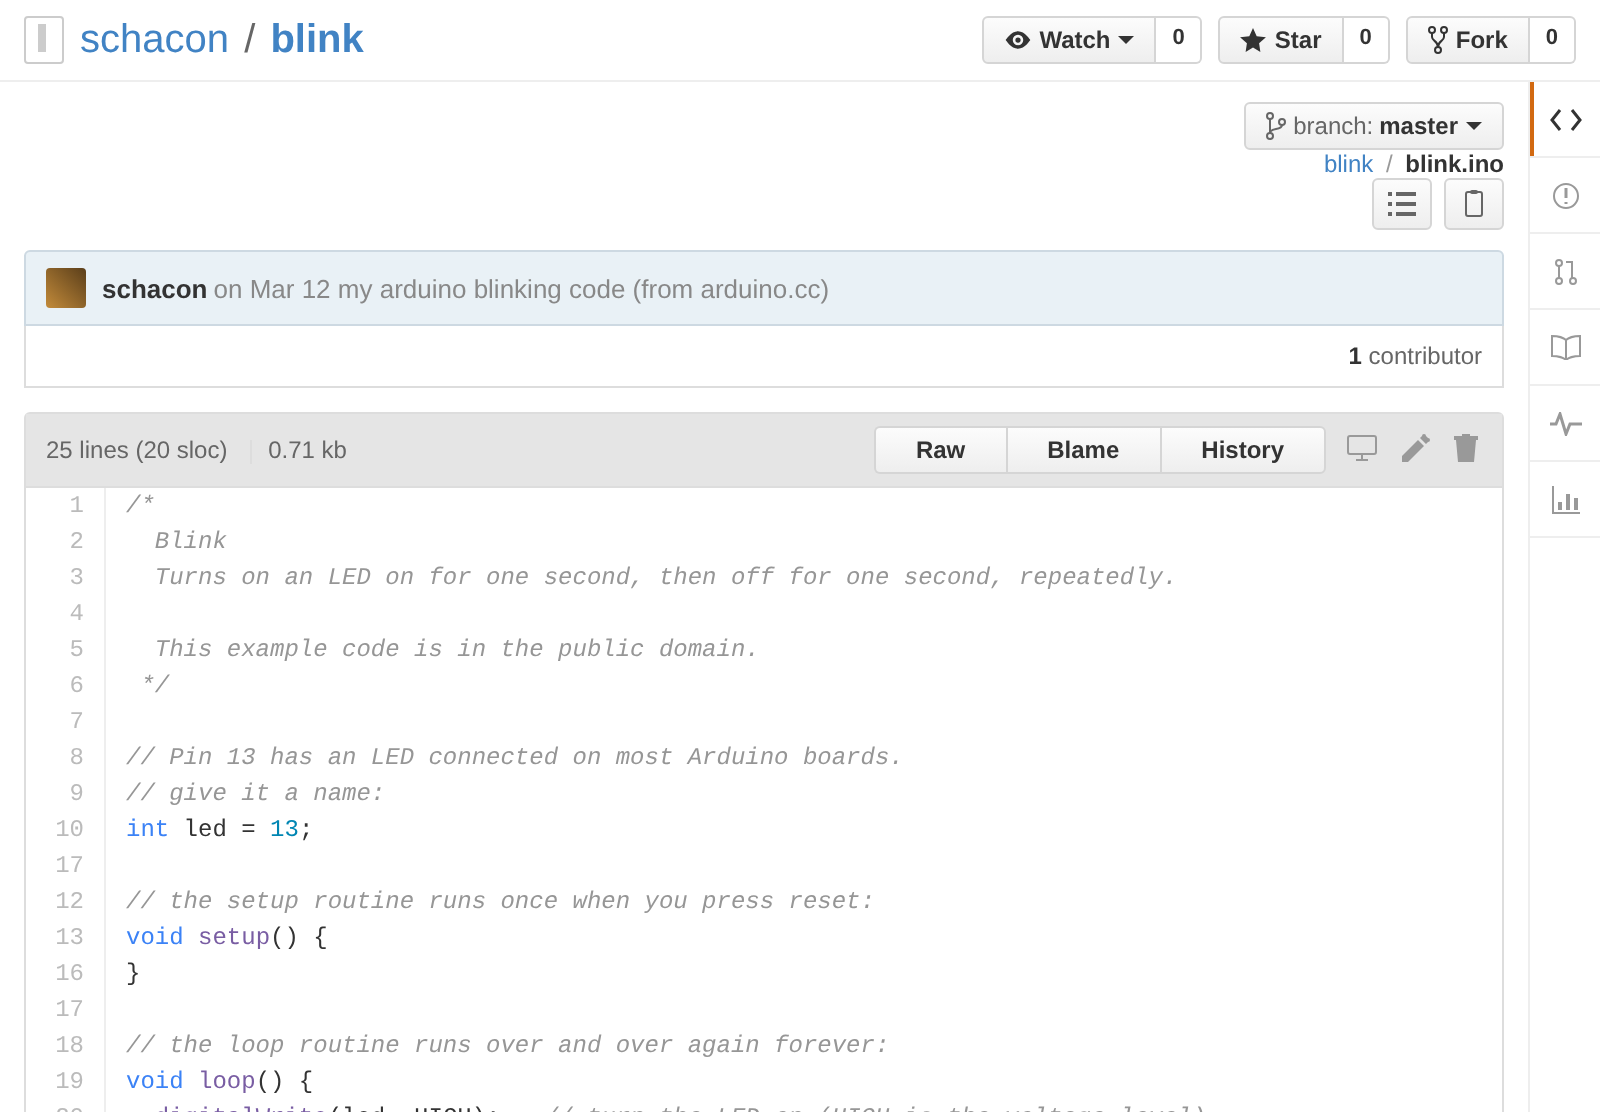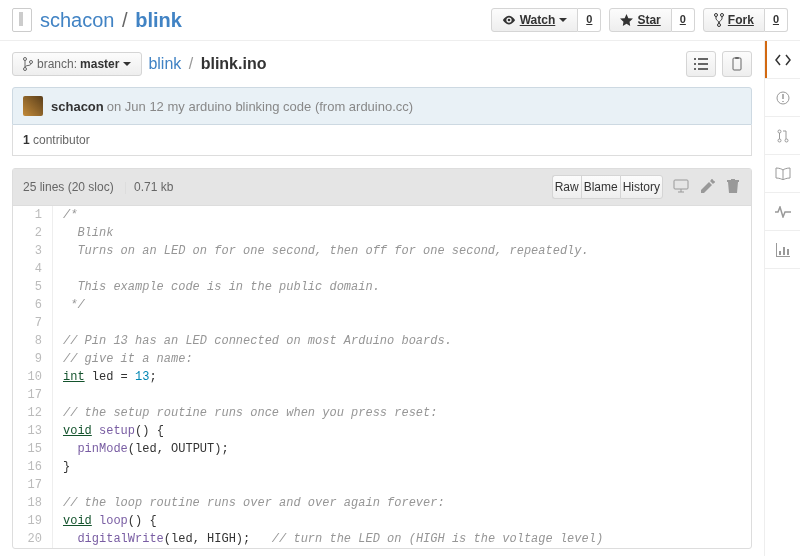--- a/index.html
+++ b/index.html
@@ -5,67 +5,67 @@
 * { box-sizing: border-box; margin: 0; padding: 0; }
 body { font-family: Helvetica, Arial, sans-serif; font-size: 13px; color: #333; background: #fff; width: 800px; }
 a { color: #4183c4; text-decoration: none; }
 
 .repo-header { display: flex; align-items: center; padding: 8px 12px; border-bottom: 1px solid #eee; }
 .repo-icon { width: 20px; height: 24px; margin-right: 8px; border: 1px solid #ccc; border-radius: 2px; position: relative; }
 .repo-icon::before { content: ""; position: absolute; top: 3px; left: 6px; width: 4px; height: 14px; background: #ccc; }
 .repo-title { font-size: 20px; font-weight: normal; flex: 1; }
 .repo-title .sep { color: #666; margin: 0 2px; }
 .repo-title .name { font-weight: bold; }
-.repo-actions { display: flex; gap: 0; text-decoration: underline; }
+.repo-actions { display: flex; gap: 0; }
 .btn-group { display: flex; margin-left: 8px; }
 .btn { display: inline-flex; align-items: center; padding: 4px 10px; font-size: 12px; font-weight: bold; color: #333; background: linear-gradient(#fcfcfc,#eee); border: 1px solid #d5d5d5; cursor: pointer; }
 .btn:first-child { border-radius: 3px 0 0 3px; }
 .btn-count { padding: 4px 8px; background: #fff; border: 1px solid #d5d5d5; border-left: none; border-radius: 0 3px 3px 0; font-size: 11px; font-weight: bold; color: #333; }
 .btn svg { margin-right: 4px; }
 .caret { display: inline-block; width: 0; height: 0; margin-left: 4px; border-left: 4px solid transparent; border-right: 4px solid transparent; border-top: 4px solid #333; vertical-align: middle; }
 
 .main-wrap { display: flex; }
 .main { flex: 1; padding: 10px 12px; }
 .sidenav { width: 36px; border-left: 1px solid #eee; }
 .sidenav-item { display: flex; align-items: center; justify-content: center; height: 38px; border-bottom: 1px solid #eee; color: #999; cursor: pointer; font-size: 15px; }
 .sidenav-item.active { box-shadow: inset 2px 0 0 #d26911; color: #333; }
 
-.file-nav { display: flex; align-items: center; margin-bottom: 10px; }
+.file-nav { display: flex; align-items: flex-end; margin-bottom: 10px; flex-direction: column; }
 .branch-btn { display: inline-flex; align-items: center; padding: 4px 10px; font-size: 12px; background: linear-gradient(#fcfcfc,#eee); border: 1px solid #d5d5d5; border-radius: 3px; cursor: pointer; }
 .branch-btn .label { color: #666; margin-right: 3px; }
 .branch-btn .val { font-weight: bold; }
-.breadcrumb { margin-left: 6px; font-size: 16px; }
+.breadcrumb { margin-left: 6px; font-size: 12px; }
 .breadcrumb .sep { color: #999; margin: 0 3px; }
 .breadcrumb strong { color: #333; }
 .file-nav-right { margin-left: auto; display: flex; gap: 6px; }
 .icon-btn { display: inline-flex; align-items: center; justify-content: center; width: 30px; height: 26px; background: linear-gradient(#fcfcfc,#eee); border: 1px solid #d5d5d5; border-radius: 3px; cursor: pointer; color: #666; }
 
 .commit-bar { display: flex; align-items: center; padding: 8px 10px; background: #e9f1f6; border: 1px solid #cdd9e2; border-radius: 3px 3px 0 0; font-size: 13px; }
 .avatar { width: 20px; height: 20px; background: #8a6d3b; border-radius: 2px; margin-right: 8px; background-image: linear-gradient(45deg,#c38b3a,#5a3e1a); }
 .commit-author { font-weight: bold; color: #333; }
 .commit-meta { color: #888; margin-left: 3px; }
-.contrib-bar { padding: 8px 10px; border: 1px solid #ddd; border-top: none; font-size: 12px; color: #666; margin-bottom: 12px; }
+.contrib-bar { padding: 8px 10px; border: 1px solid #ddd; border-top: none; font-size: 12px; color: #666; margin-bottom: 12px; text-align: right; }
 .contrib-bar b { color: #333; }
 
 .file-box { border: 1px solid #ddd; border-radius: 3px; }
 .file-header { display: flex; align-items: center; padding: 6px 10px; background: #e5e5e5; border-bottom: 1px solid #ddd; font-size: 12px; color: #666; gap: 42px; }
 .file-info span + span::before { content: ""; display: inline-block; width: 1px; height: 12px; background: #ddd; margin: 0 8px; vertical-align: middle; }
 .file-actions { margin-left: auto; display: flex; align-items: center; gap: 8px; }
 .btn-sm-group { display: flex; }
-.btn-sm-group .btn { border-radius: 0; border-right: none; padding: 4px 2px; font-weight: normal; }
+.btn-sm-group .btn { border-radius: 0; border-right: none; padding: 4px 20px; font-weight: bold; }
 .btn-sm-group .btn:first-child { border-radius: 3px 0 0 3px; }
 .btn-sm-group .btn:last-child { border-radius: 0 3px 3px 0; border-right: 1px solid #d5d5d5; }
 .tool-icon { color: #999; cursor: pointer; padding: 2px; }
 
 .code { font-family: Consolas, "Liberation Mono", Menlo, monospace; font-size: 12px; line-height: 18px; }
 .code-row { display: flex; }
 .ln { width: 40px; text-align: right; padding-right: 10px; color: #bbb; user-select: none; border-right: 1px solid #eee; }
 .lc { padding-left: 10px; white-space: pre; flex: 1; overflow: hidden; }
 .c { color: #969696; font-style: italic; }
-.kt { color: #14532d; text-decoration: underline; }
+.kt { color: #3b82f6; }
 .n { color: #0086b3; }
 .f { color: #795da3; }
 </style>
 </head>
 <body>
 
 <div class="repo-header">
   <span class="repo-icon"></span>
   <h1 class="repo-title">
     <a>schacon</a>
@@ -139,21 +139,21 @@
               <rect x="2" y="1" width="8" height="12" rx="1" fill="none" stroke="#666"></rect>
               <rect x="4" y="0" width="4" height="2" rx="1" fill="#666"></rect>
             </svg>
     </span>
   </div>
 </div>
 
 <div class="commit-bar">
   <span class="avatar"></span>
   <span class="commit-author">schacon</span>
-  <span class="commit-meta">on Jun 12 my arduino blinking code (from arduino.cc)</span>
+  <span class="commit-meta">on Mar 12 my arduino blinking code (from arduino.cc)</span>
 </div>
 <div class="contrib-bar">
   <b>1</b><span> contributor</span>
 </div>
 
 <div class="file-box">
   <div class="file-header">
     <span class="file-info">
       <span>25 lines (20 sloc)</span>
       <span>0.71 kb</span>
@@ -229,24 +229,20 @@
           </div>
           <div class="code-row">
             <div class="ln">12</div>
             <div class="lc"><span class="c">// the setup routine runs once when you press reset:</span></div>
           </div>
           <div class="code-row">
             <div class="ln">13</div>
             <div class="lc"><span class="kt">void</span> <span class="f">setup</span>() {</div>
           </div>
           <div class="code-row">
-            <div class="ln">15</div>
-            <div class="lc">  <span class="f">pinMode</span>(led, OUTPUT);</div>
-          </div>
-          <div class="code-row">
             <div class="ln">16</div>
             <div class="lc">}</div>
           </div>
           <div class="code-row">
             <div class="ln">17</div>
             <div class="lc"></div>
           </div>
           <div class="code-row">
             <div class="ln">18</div>
             <div class="lc"><span class="c">// the loop routine runs over and over again forever:</span></div>

